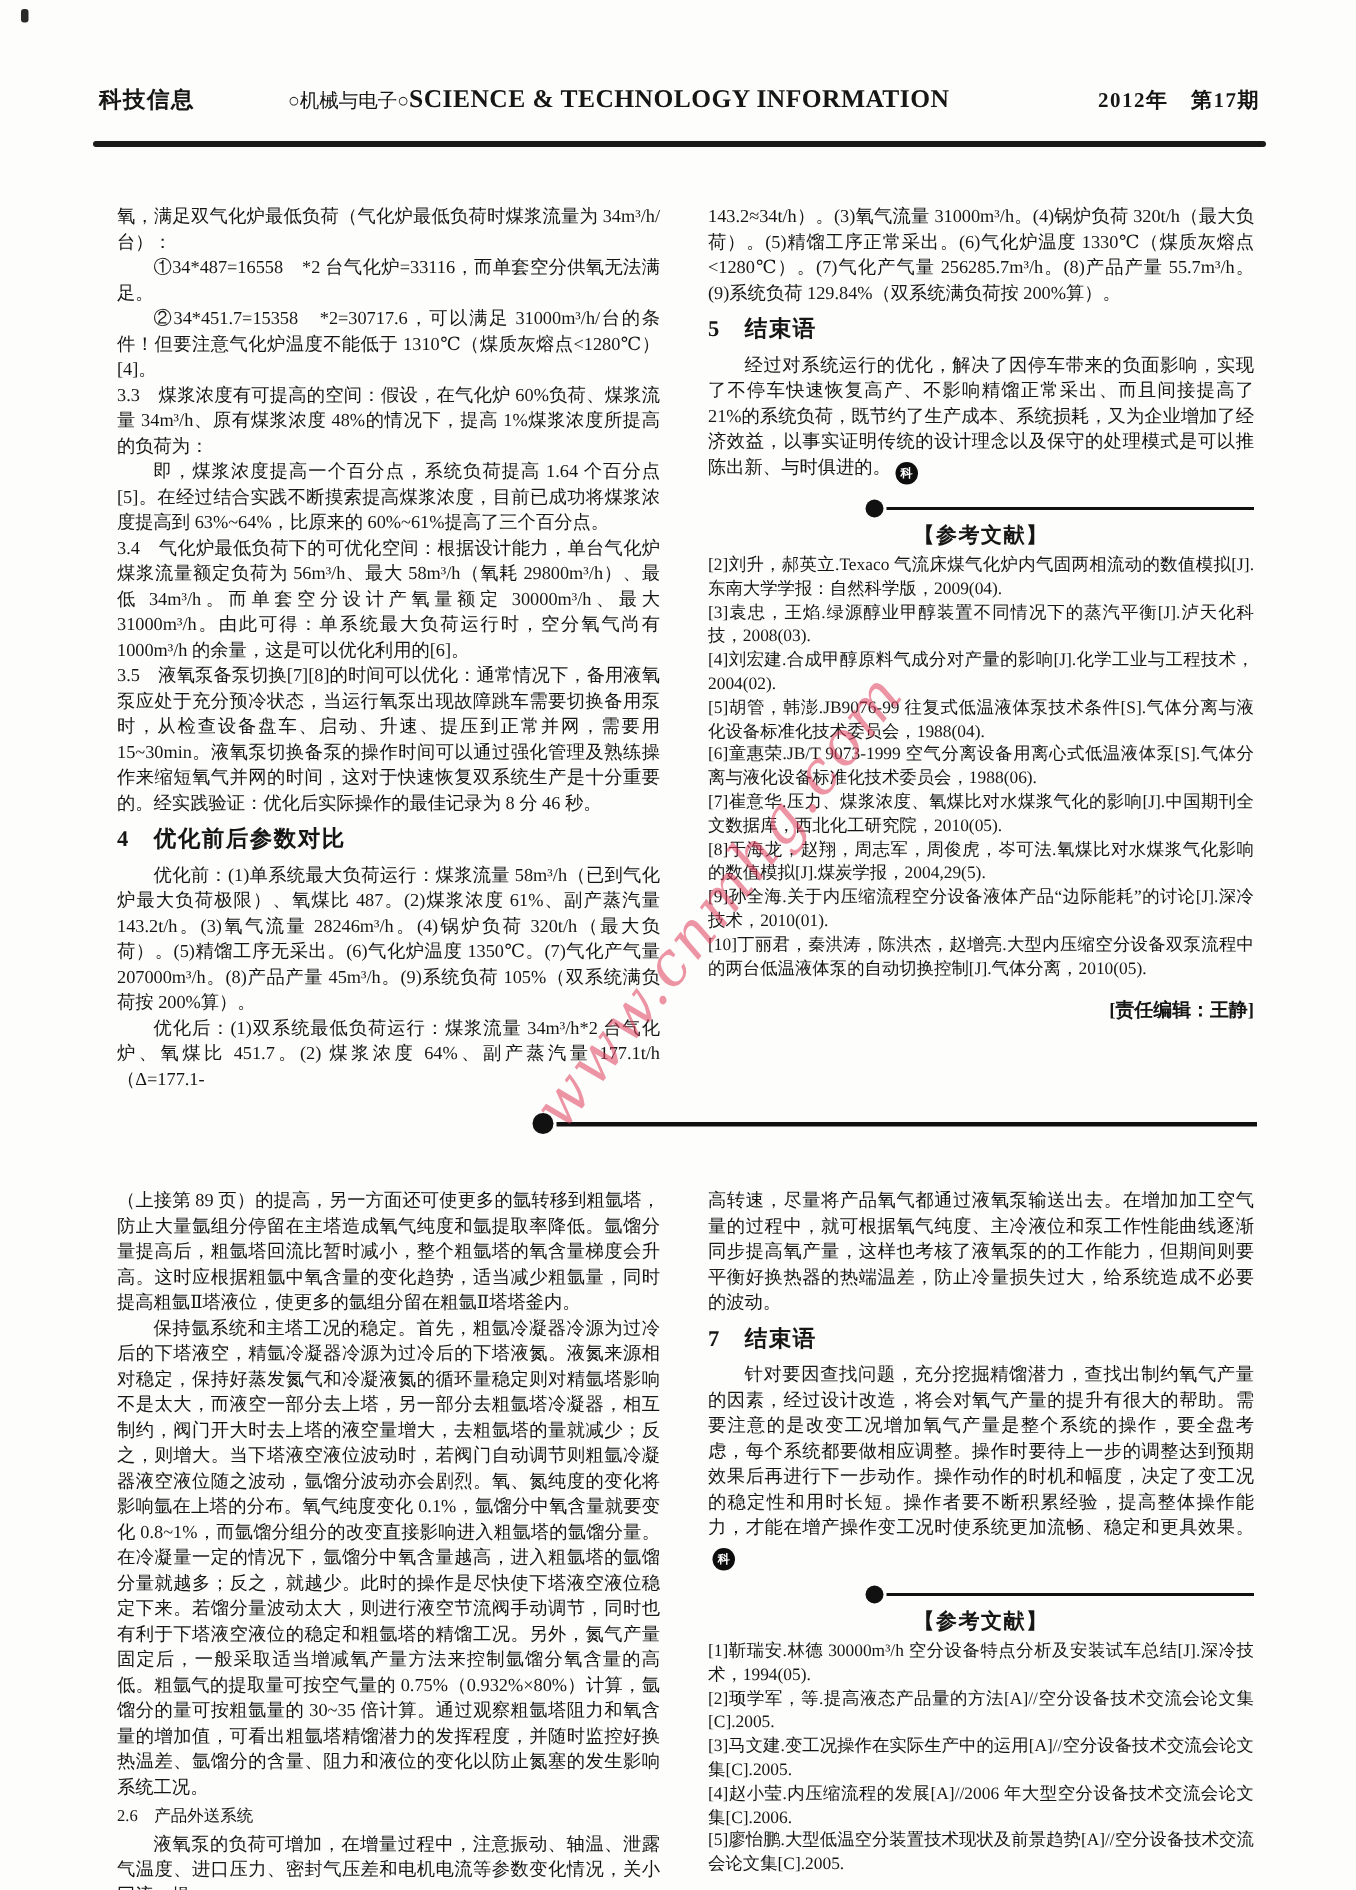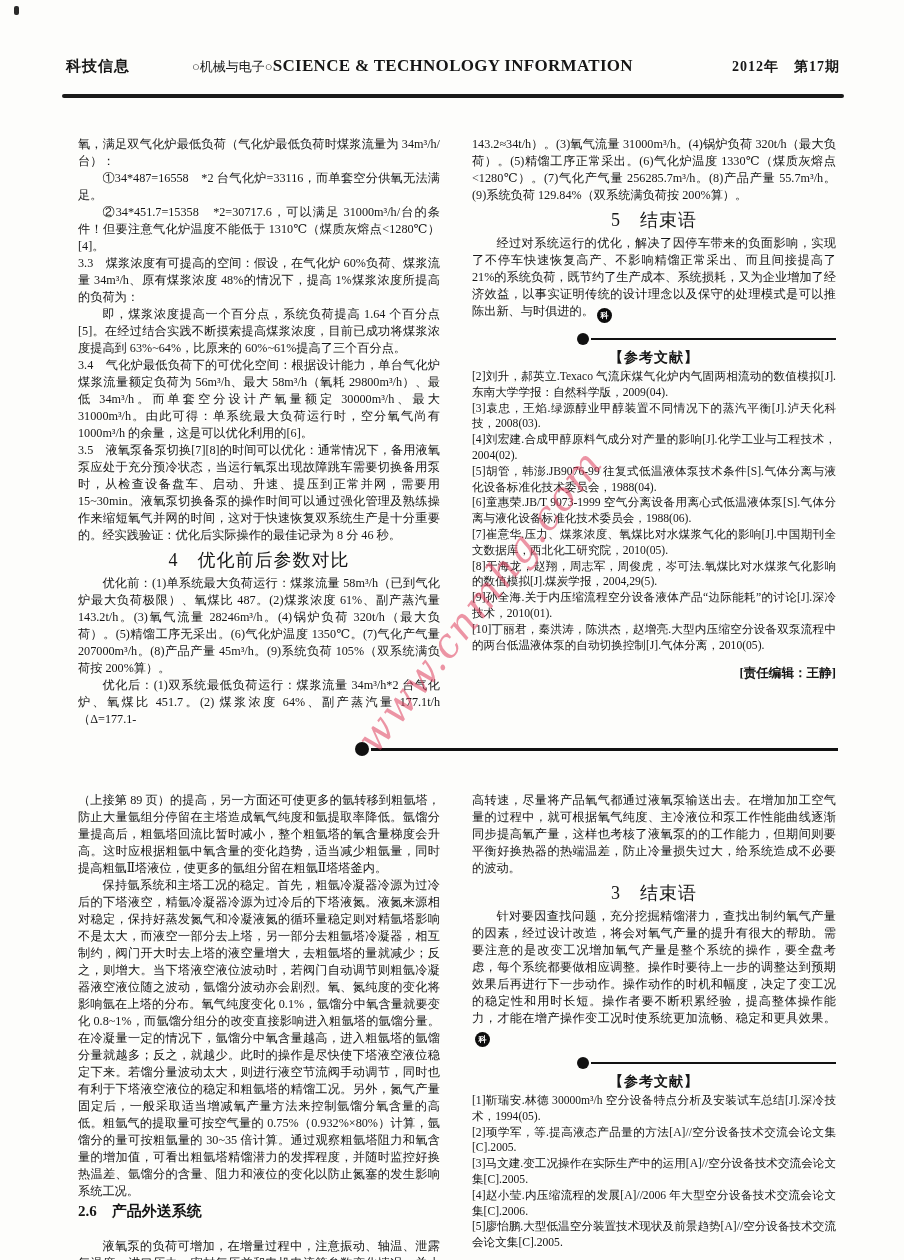--- a/index.html
+++ b/index.html
@@ -17,22 +17,22 @@
   
   .col{position:absolute;width:362px;text-align:justify;font-size:12.2px;line-height:17px;}
   #a1L{left:78px;top:136px;}
   #a1R{left:472px;top:136px;width:364px;}
   #a2L{left:78px;top:792px;}
   #a2R{left:472px;top:792px;width:364px;}
   .blk{margin:0;}
   .p{text-indent:2em;}
   .c{text-indent:0;}
   .f{text-indent:2em;margin:1px 0;}
-  .h1{font-weight:normal;font-size:18px;margin:8px 0 6px;text-indent:0;text-align:center;letter-spacing:1px;}
-  .h2{font-weight:bold;font-size:15px;margin:3px 0 18px;text-indent:0;text-align:left;}
+  .h1{font-weight:bold;font-size:15px;margin:8px 0 6px;text-indent:0;text-align:left;letter-spacing:1px;}
+  .h2{font-weight:normal;font-size:11px;margin:3px 0 1px;text-indent:0;text-align:left;}
   .rt{font-weight:bold;text-align:center;font-size:14px;margin:2px 0 3px;letter-spacing:1px;}
   .ref{font-size:11.6px;line-height:15.8px;}
   .ed{text-align:right;font-weight:bold;font-size:12.6px;margin-top:12px;}
   
   .divider{display:flex;align-items:center;margin:10px 0 4px;}
   .col .divider{margin-left:105px;}
   .dot{width:12px;height:12px;background:#111;border-radius:50%;flex:0 0 auto;}
   .rule{flex:1;height:2px;background:#111;margin-left:2px;}
   .separator{position:absolute;left:355px;top:742px;width:483px;display:flex;align-items:center;}
   .separator .dot{width:14px;height:14px;}
@@ -100,21 +100,21 @@
   </div>
 
   <div class="col" id="a2L">
       <div class="blk c">（上接第 89 页）的提高，另一方面还可使更多的氩转移到粗氩塔，防止大量氩组分停留在主塔造成氧气纯度和氩提取率降低。氩馏分量提高后，粗氩塔回流比暂时减小，整个粗氩塔的氧含量梯度会升高。这时应根据粗氩中氧含量的变化趋势，适当减少粗氩量，同时提高粗氩Ⅱ塔液位，使更多的氩组分留在粗氩Ⅱ塔塔釜内。</div>
       <div class="blk p">保持氩系统和主塔工况的稳定。首先，粗氩冷凝器冷源为过冷后的下塔液空，精氩冷凝器冷源为过冷后的下塔液氮。液氮来源相对稳定，保持好蒸发氮气和冷凝液氮的循环量稳定则对精氩塔影响不是太大，而液空一部分去上塔，另一部分去粗氩塔冷凝器，相互制约，阀门开大时去上塔的液空量增大，去粗氩塔的量就减少；反之，则增大。当下塔液空液位波动时，若阀门自动调节则粗氩冷凝器液空液位随之波动，氩馏分波动亦会剧烈。氧、氮纯度的变化将影响氩在上塔的分布。氧气纯度变化 0.1%，氩馏分中氧含量就要变化 0.8~1%，而氩馏分组分的改变直接影响进入粗氩塔的氩馏分量。在冷凝量一定的情况下，氩馏分中氧含量越高，进入粗氩塔的氩馏分量就越多；反之，就越少。此时的操作是尽快使下塔液空液位稳定下来。若馏分量波动太大，则进行液空节流阀手动调节，同时也有利于下塔液空液位的稳定和粗氩塔的精馏工况。另外，氮气产量固定后，一般采取适当增减氧产量方法来控制氩馏分氧含量的高低。粗氩气的提取量可按空气量的 0.75%（0.932%×80%）计算，氩馏分的量可按粗氩量的 30~35 倍计算。通过观察粗氩塔阻力和氧含量的增加值，可看出粗氩塔精馏潜力的发挥程度，并随时监控好换热温差、氩馏分的含量、阻力和液位的变化以防止氮塞的发生影响系统工况。</div>
       <div class="blk h2">2.6　产品外送系统</div>
       <div class="blk p">液氧泵的负荷可增加，在增量过程中，注意振动、轴温、泄露气温度、进口压力、密封气压差和电机电流等参数变化情况，关小回流，提</div>
     </div>
   <div class="col" id="a2R">
       <div class="blk c">高转速，尽量将产品氧气都通过液氧泵输送出去。在增加加工空气量的过程中，就可根据氧气纯度、主冷液位和泵工作性能曲线逐渐同步提高氧产量，这样也考核了液氧泵的的工作能力，但期间则要平衡好换热器的热端温差，防止冷量损失过大，给系统造成不必要的波动。</div>
-      <div class="blk h1">3　结束语</div>
+      <div class="blk h1">7　结束语</div>
       <div class="blk p">针对要因查找问题，充分挖掘精馏潜力，查找出制约氧气产量的因素，经过设计改造，将会对氧气产量的提升有很大的帮助。需要注意的是改变工况增加氧气产量是整个系统的操作，要全盘考虑，每个系统都要做相应调整。操作时要待上一步的调整达到预期效果后再进行下一步动作。操作动作的时机和幅度，决定了变工况的稳定性和用时长短。操作者要不断积累经验，提高整体操作能力，才能在增产操作变工况时使系统更加流畅、稳定和更具效果。<span class="endmark">科</span></div>
       <div class="divider">
         <span class="dot"></span>
         <span class="rule"></span>
       </div>
       <div class="blk rt">【参考文献】</div>
       <div class="blk ref">[1]靳瑞安.林德 30000m³/h 空分设备特点分析及安装试车总结[J].深冷技术，1994(05).</div>
       <div class="blk ref">[2]顼学军，等.提高液态产品量的方法[A]//空分设备技术交流会论文集[C].2005.</div>
       <div class="blk ref">[3]马文建.变工况操作在实际生产中的运用[A]//空分设备技术交流会论文集[C].2005.</div>
       <div class="blk ref">[4]赵小莹.内压缩流程的发展[A]//2006 年大型空分设备技术交流会论文集[C].2006.</div>

